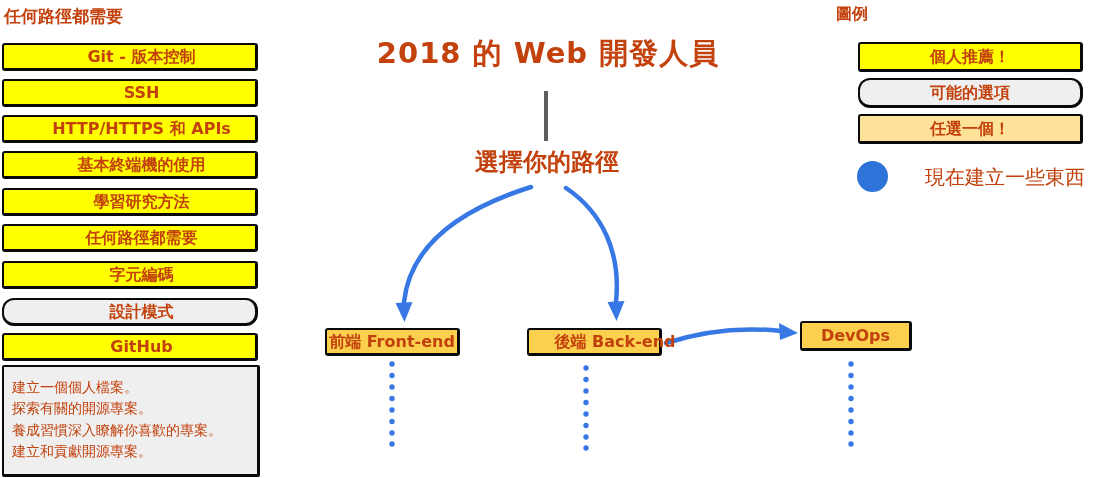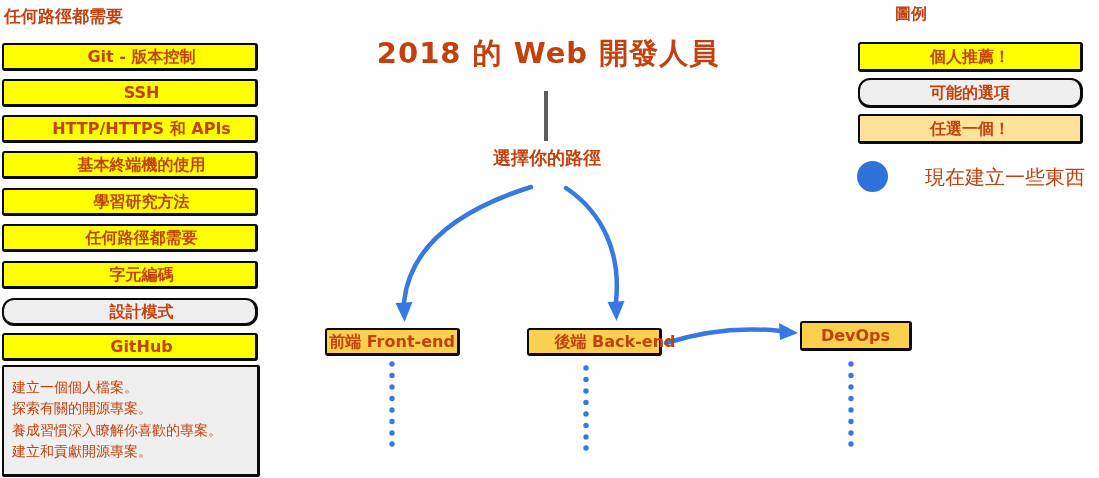--- a/index.html
+++ b/index.html
@@ -26,28 +26,28 @@
     background:#efefef;border:2px solid #0a0a0a;border-bottom-width:3px;border-right-width:3px;
     border-radius:2px;padding:10px 8px;font-size:14px;line-height:1.52;
   }
   
   .main-title{
     position:absolute;left:330px;top:34px;width:436px;text-align:center;
     font-size:29px;font-weight:bold;letter-spacing:1px;
   }
   .choose-label{
     position:absolute;left:447px;top:146px;width:200px;text-align:center;
-    font-size:18px;font-weight:bold;
+    font-size:24px;font-weight:bold;
   }
   .path-node{font-size:16px;}
   .node-frontend{left:325px;top:328px;width:135px;height:28px;}
   .node-backend{left:527px;top:328px;width:135px;height:28px;padding-left:42px;}
   .node-devops{left:800px;top:321px;width:112px;height:30px;}
   
-  .legend-title{position:absolute;left:895px;top:4px;font-weight:bold;font-size:16px;}
+  .legend-title{position:absolute;left:836px;top:4px;font-weight:bold;font-size:16px;}
   .legend-node{left:858px;width:225px;height:30px;}
   .build-dot{
     position:absolute;left:857px;top:161px;width:31px;height:31px;border-radius:50%;
     background:#2e74d8;
   }
   .build-label{position:absolute;left:897px;top:164px;font-size:20px;font-weight:500;margin-left:28px;}
   
   .overlay{position:absolute;left:0;top:0;width:1099px;height:478px;pointer-events:none;}
 </style>
 </head>

